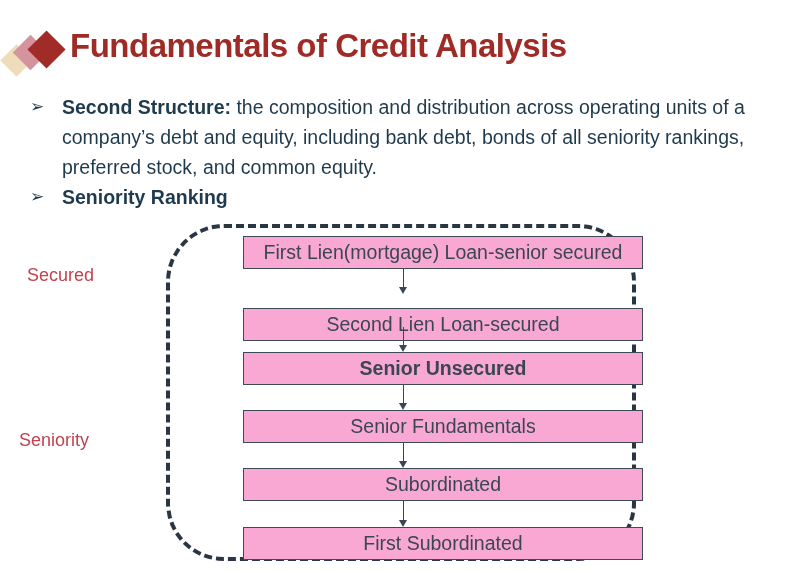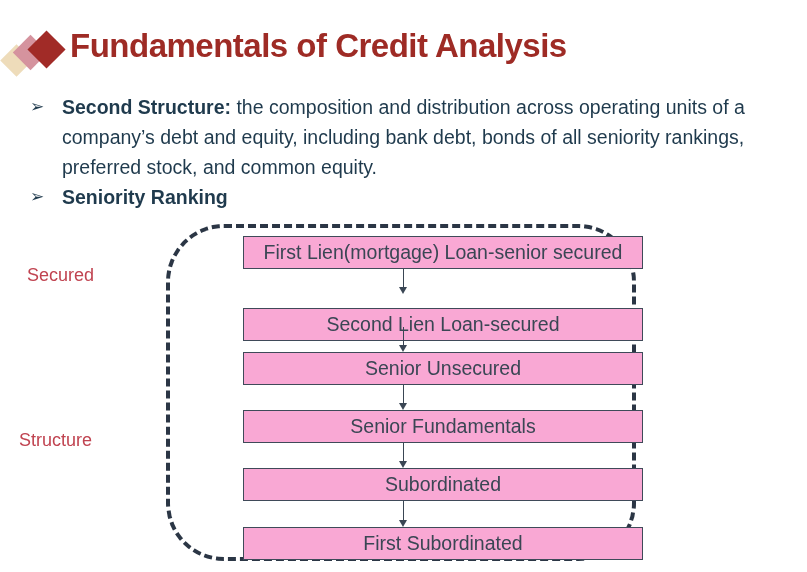--- a/index.html
+++ b/index.html
@@ -40,21 +40,21 @@
     position:absolute;color:#c04350;font-size:18px;white-space:nowrap;
   }
   .lbl-secured{left:27px;top:265px;text-align:center;}
   .lbl-unsecured{left:19px;top:430px;}
   .node{
     position:absolute;left:205px;width:398px;height:31px;
     background:#f9a8d4;border:1px solid #3f4a59;
     display:flex;align-items:center;justify-content:center;
     color:#3a4654;font-size:19.5px;white-space:nowrap;margin-left:38px;
   }
-  .n0{top:236px;}.n1{top:308px;}.n2{top:352px;}.n3{top:410px;}.n4{top:468px;}.n5{top:527px;}
+  .n0{top:236px;}.n1{top:308px;}.n2{top:352px;font-weight:bold;}.n3{top:410px;}.n4{top:468px;}.n5{top:527px;}
   .arrow{position:absolute;left:399px;width:9px;}
   .a0{top:269px;height:25px;}.a1{top:327px;height:25px;}.a2{top:385px;height:25px;}
   .a3{top:443px;height:25px;}.a4{top:501px;height:26px;}
   .arrow .shaft{
     position:absolute;left:4px;top:0;width:1px;height:calc(100% - 6px);background:#3a4654;
   }
   .arrow .head{
     position:absolute;left:0;bottom:0;width:0;height:0;
     border-left:4.5px solid transparent;border-right:4.5px solid transparent;
     border-top:7px solid #3a4654;
@@ -81,21 +81,21 @@
     <div class="bullet">
       <span class="marker">➢</span>
       <span class="b">Seniority Ranking</span>
     </div>
   </div>
 
   <div class="diagram">
     <div class="dashed-frame"></div>
 
     <div class="side-label lbl-secured">Secured</div>
-    <div class="side-label lbl-unsecured">Structure</div>
+    <div class="side-label lbl-unsecured">Seniority</div>
 
     <div class="node n0">First Lien(mortgage) Loan-senior secured</div>
     <div class="arrow a0">
         <span class="shaft"></span>
         <span class="head"></span>
       </div>
 
     <div class="node n1">Second Lien Loan-secured</div>
     <div class="arrow a1">
         <span class="shaft"></span>

